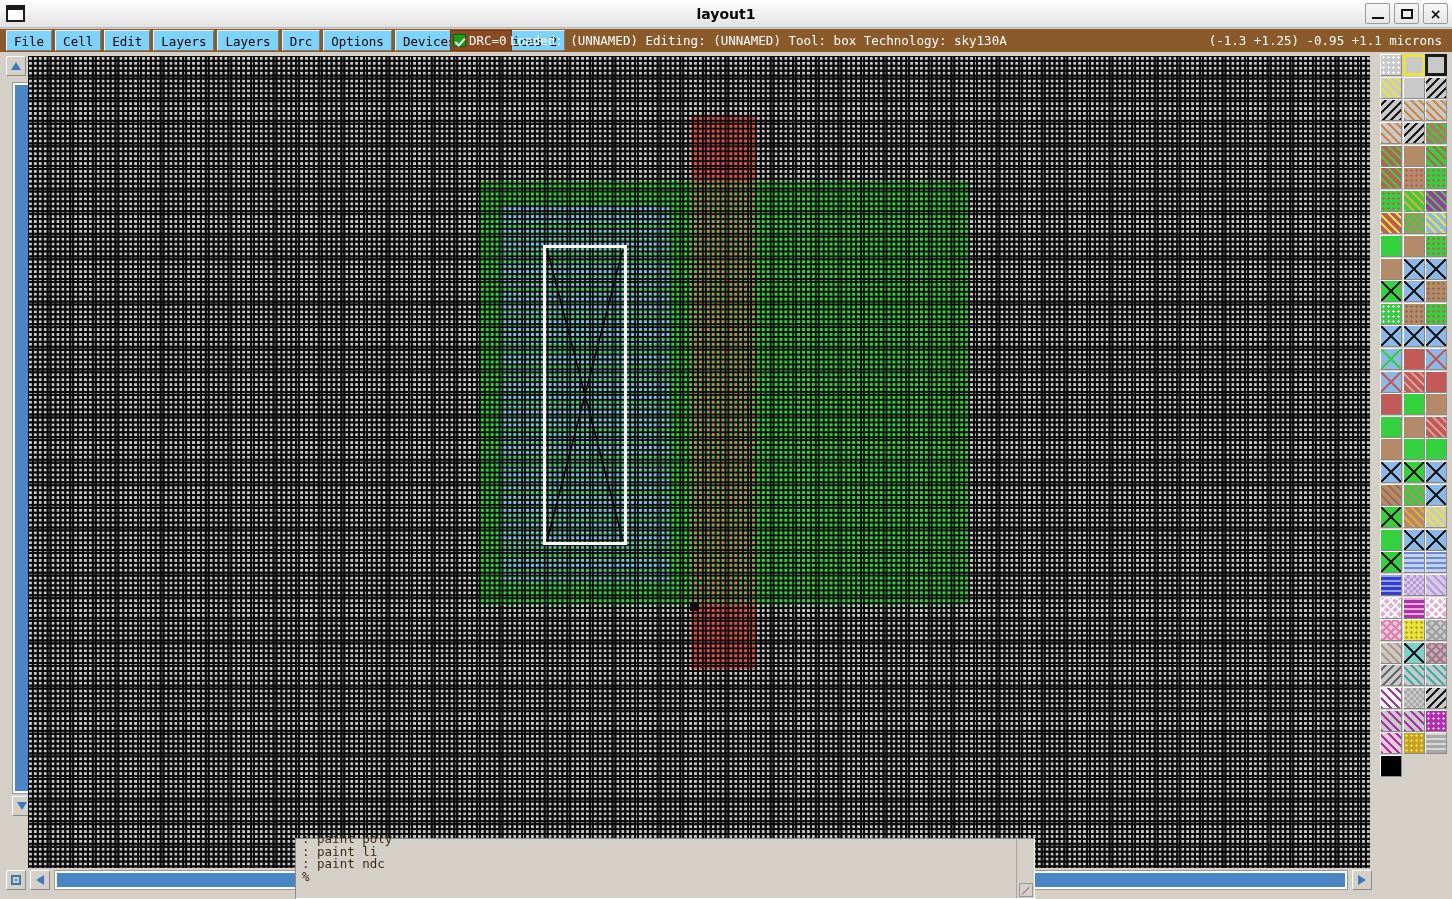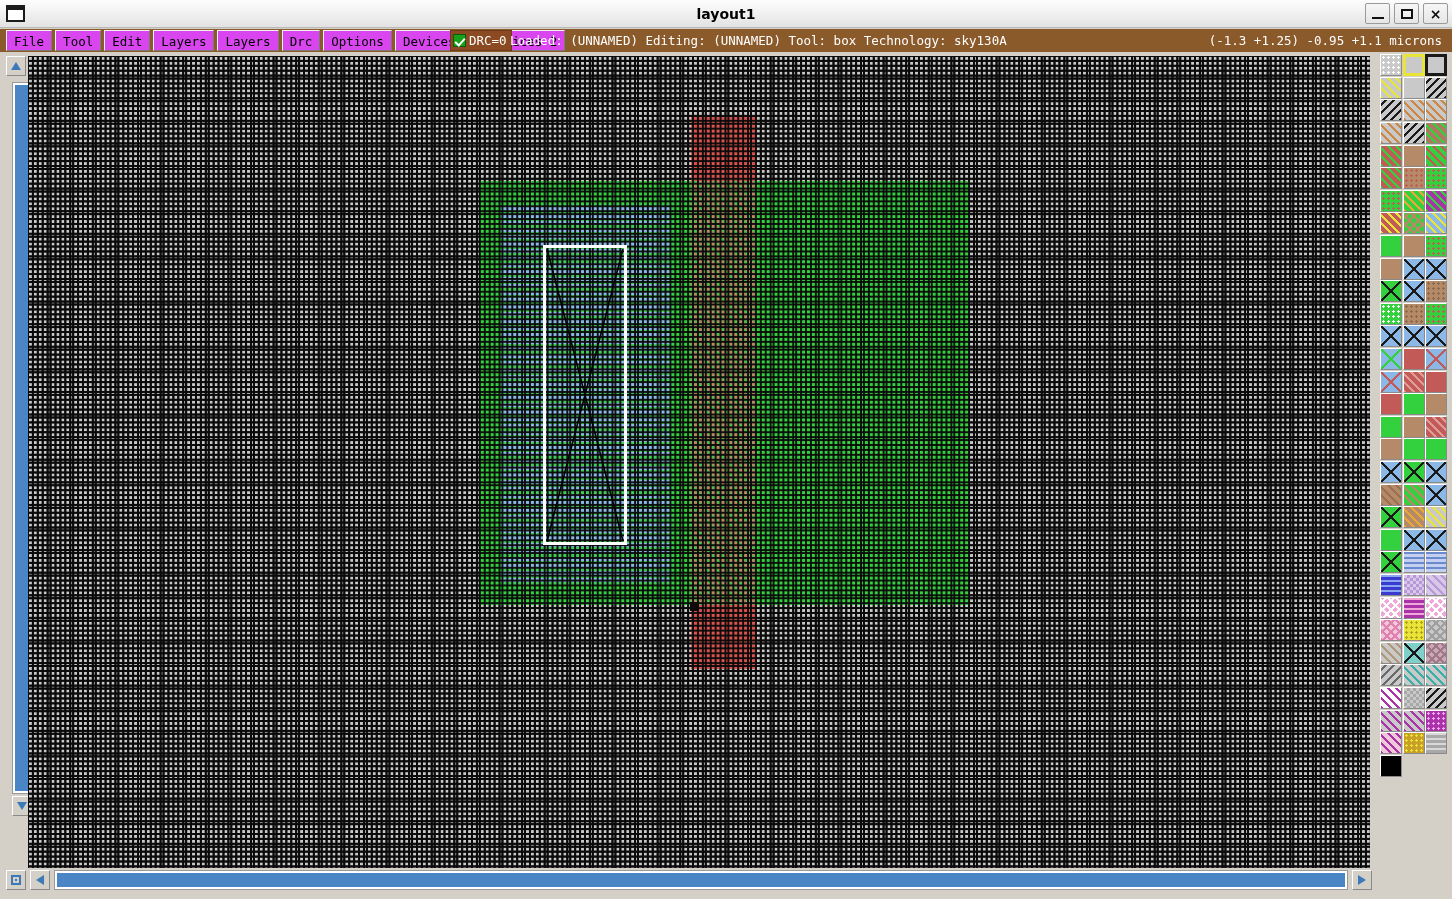--- a/index.html
+++ b/index.html
@@ -45,21 +45,21 @@
   .win-btn .gl-close { font-size:14px; line-height:1; font-weight:600; }
 
   
   .menubar {
     position: absolute; left: 0; top: 29px; width: 1452px; height: 23px;
     background: #8b5a2b;
   }
   .menu-items { position:absolute; left: 6px; top: 1px; display: flex; gap: 3px; }
   .menu-btn {
     height: 21px; padding: 0 7px; line-height: 21px;
-    background: #d946ef;
+    background: #7dd3fc;
     border: 1px solid; border-color: #f4f2ee #7e7a72 #7e7a72 #f4f2ee;
     font-size: 12.5px; color:#000; white-space: nowrap;
     font-family: "DejaVu Sans Mono", monospace;
   }
   .drc-btn {
     position:absolute; left: 450px; top: 1px; height: 21px;
     background:#8b4a22; color:#fff; font-size:12.5px; line-height:21px;
     padding: 0 4px 0 2px; display:flex; align-items:center; gap:3px;
     border: 1px solid #6e3a1a;
   }
@@ -230,21 +230,21 @@
         </div>
       <div class="win-btn">
           <span class="gl-close">×</span>
         </div>
     </div>
   </div>
 
   <div class="menubar">
     <div class="menu-items">
       <div class="menu-btn">File</div>
-      <div class="menu-btn">Tool</div>
+      <div class="menu-btn">Cell</div>
       <div class="menu-btn">Edit</div>
       <div class="menu-btn">Layers</div>
       <div class="menu-btn">Layers</div>
       <div class="menu-btn">Drc</div>
       <div class="menu-btn">Options</div>
       <div class="menu-btn">Devices 1</div>
       <div class="menu-btn">Devices 2</div>
     </div>
     <div class="drc-btn">
       <span class="drc-check"></span>
@@ -393,14 +393,23 @@
       <div class="swatch" style="background: repeating-linear-gradient(45deg, rgb(170, 51, 170) 0px, rgb(170, 51, 170) 2px, transparent 2px, transparent 6px) 0% 0% / auto rgb(201, 201, 201);"></div>
       <div class="swatch" style="background: repeating-linear-gradient(45deg, rgb(170, 51, 170) 0px, rgb(170, 51, 170) 2px, transparent 2px, transparent 6px) 0% 0% / auto rgb(201, 201, 201);"></div>
       <div class="swatch" style="background: radial-gradient(rgb(240, 168, 240) 38%, transparent 40%) 0% 0% / 5px 5px rgb(170, 51, 170);"></div>
       <div class="swatch" style="background: repeating-linear-gradient(45deg, rgb(170, 51, 170) 0px, rgb(170, 51, 170) 2px, transparent 2px, transparent 6px) 0% 0% / auto rgb(240, 200, 216);"></div>
       <div class="swatch" style="background: radial-gradient(rgb(232, 228, 56) 38%, transparent 40%) 0% 0% / 5px 5px rgb(200, 160, 40);"></div>
       <div class="swatch" style="background: repeating-linear-gradient(rgb(216, 216, 216) 0px, rgb(216, 216, 216) 2px, transparent 2px, transparent 5px) 0% 0% / auto rgb(168, 168, 168);"></div>
       <div class="swatch" style="background: rgb(0, 0, 0);"></div>
     </div>
 
   <div class="bottom-fill"></div>
+  <div class="console-wrap">
+    <div class="console-text" id="console-text" style="margin-top: -6px;">: paint poly
+: paint li
+: paint ndc
+%</div>
+    <div class="console-vsb">
+      <div class="grip"></div>
+    </div>
+  </div>
 
 </div>
 
 </body></html>

